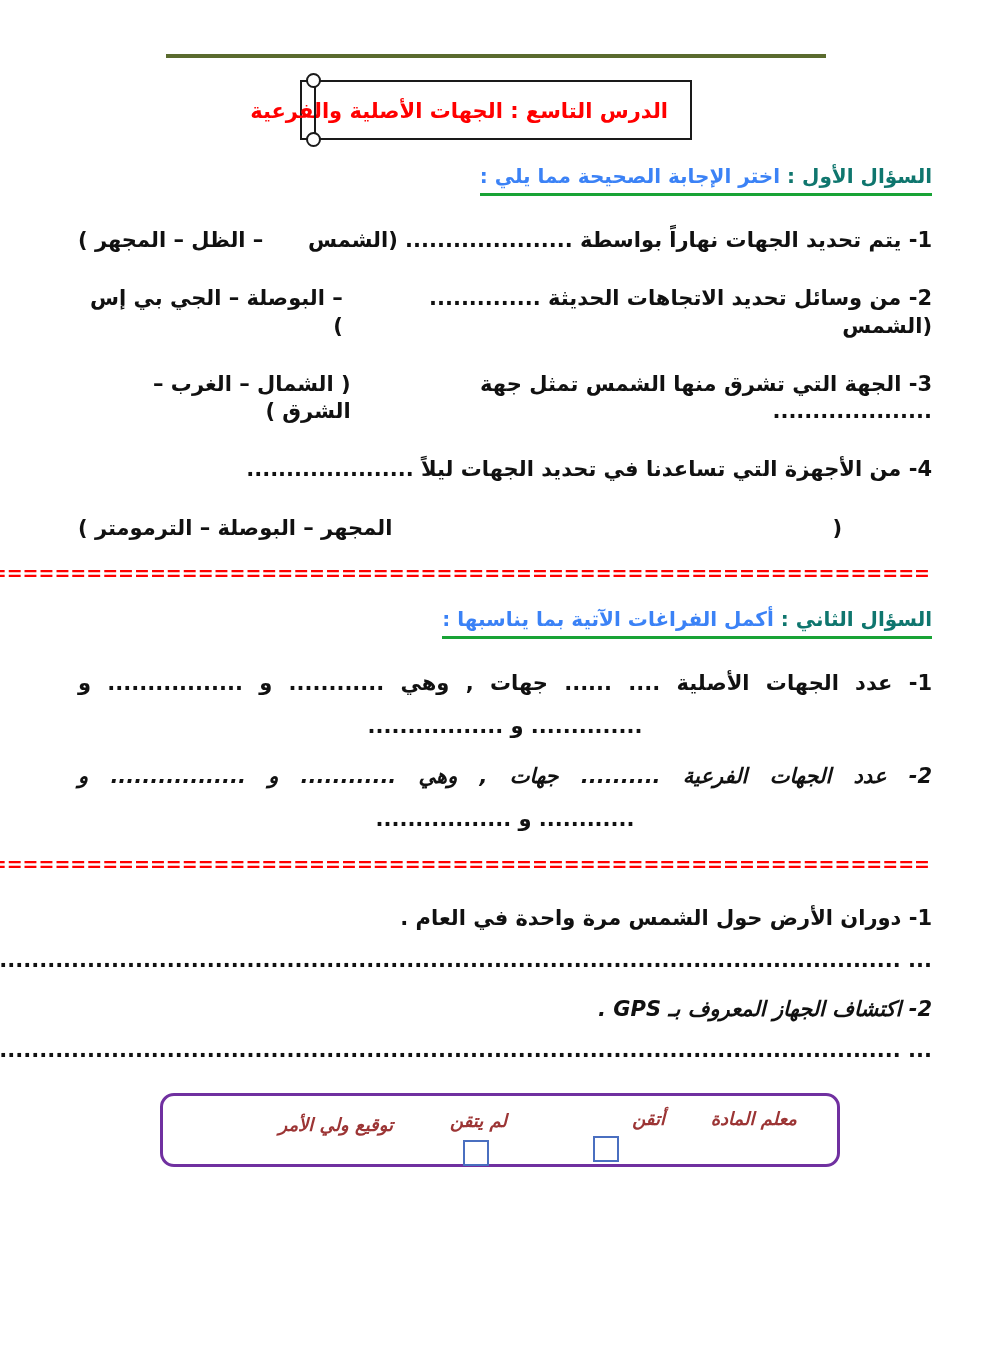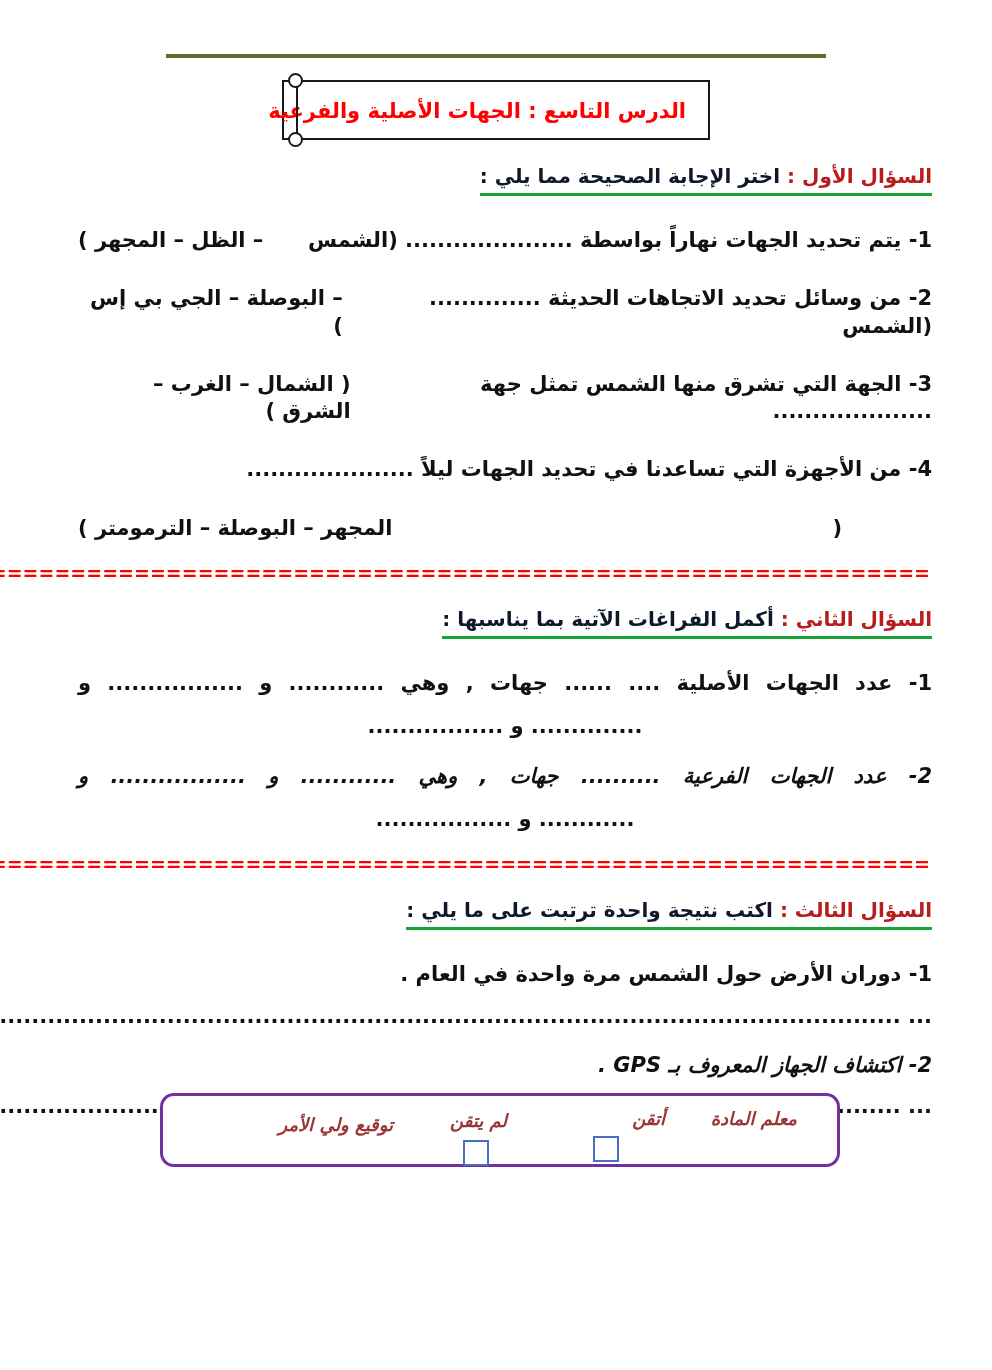--- a/index.html
+++ b/index.html
@@ -11,21 +11,21 @@
     direction: rtl;
     font-family: "DejaVu Sans", sans-serif;
     color: #111;
     overflow: hidden;
   }
   .topline { width: 660px; height: 4px; background: #5a6b2e; margin: 54px auto 0; }
 
   
   .banner {
     position: relative;
-    width: 428px; margin: 22px auto 0;
+    width: 392px; margin: 22px auto 0;
     border: 2.5px solid #1a1a1a;
     padding: 17px 22px 15px 30px;
     text-align: center;
     background: #fff;
   }
   .banner::before {
     content: ""; position: absolute; top: -2.5px; bottom: -2.5px; left: 12px;
     border-left: 2.5px solid #1a1a1a;
   }
   .banner-text { color: #ff0000; font-weight: bold; font-size: 21px; white-space: nowrap; }
@@ -37,22 +37,22 @@
   .curl-bl { bottom: -9px; left: 4px; }
 
   
   .sec-header { padding: 0 60px 0 78px; margin-top: 24px; }
   .hdr {
     display: inline-block;
     border-bottom: 3px solid #18a335;
     padding-bottom: 5px;
     font-weight: bold; font-size: 20px;
   }
-  .green  { color: #b91c1c; }
-  .orange { color: #0f172a; }
+  .green  { color: #0f766e; }
+  .orange { color: #3b82f6; }
 
   
   .line {
     font-weight: bold; font-size: 21px; line-height: 1.3;
     padding: 0 60px 0 78px;
     margin-top: 31px;
   }
   .flexline { display: flex; justify-content: space-between; align-items: baseline; }
   .indent   { padding-right: 150px; }
   .jline    { text-align: justify; text-align-last: justify; }
@@ -137,23 +137,20 @@
   </div>
 
   <div class="line jline">1- عدد الجهات الأصلية .... ...... جهات , وهي ............ و ................. و</div>
   <div class="line cline">.............. و .................</div>
 
   <div class="line jline mt-sm">2- عدد الجهات الفرعية .......... جهات , وهي ............ و ................. و</div>
   <div class="line cline">............ و .................</div>
 
   <div class="sep">================================================================================================================================</div>
 
-  <div class="sec-header">
-    <span class="hdr"><span class="green">السؤال الثالث :</span> <span class="orange">اكتب نتيجة واحدة ترتبت على ما يلي :</span></span>
-  </div>
 
   <div class="line">
     <span>1- دوران الأرض حول الشمس مرة واحدة في العام .</span>
   </div>
   <div class="line dline">... .......................................................................................................................................................... .....................</div>
 
   <div class="line mt-sm">
     <span>2- اكتشاف الجهاز المعروف بـ GPS .</span>
   </div>
   <div class="line dline">... .......................................................................................................................................... .....................</div>

